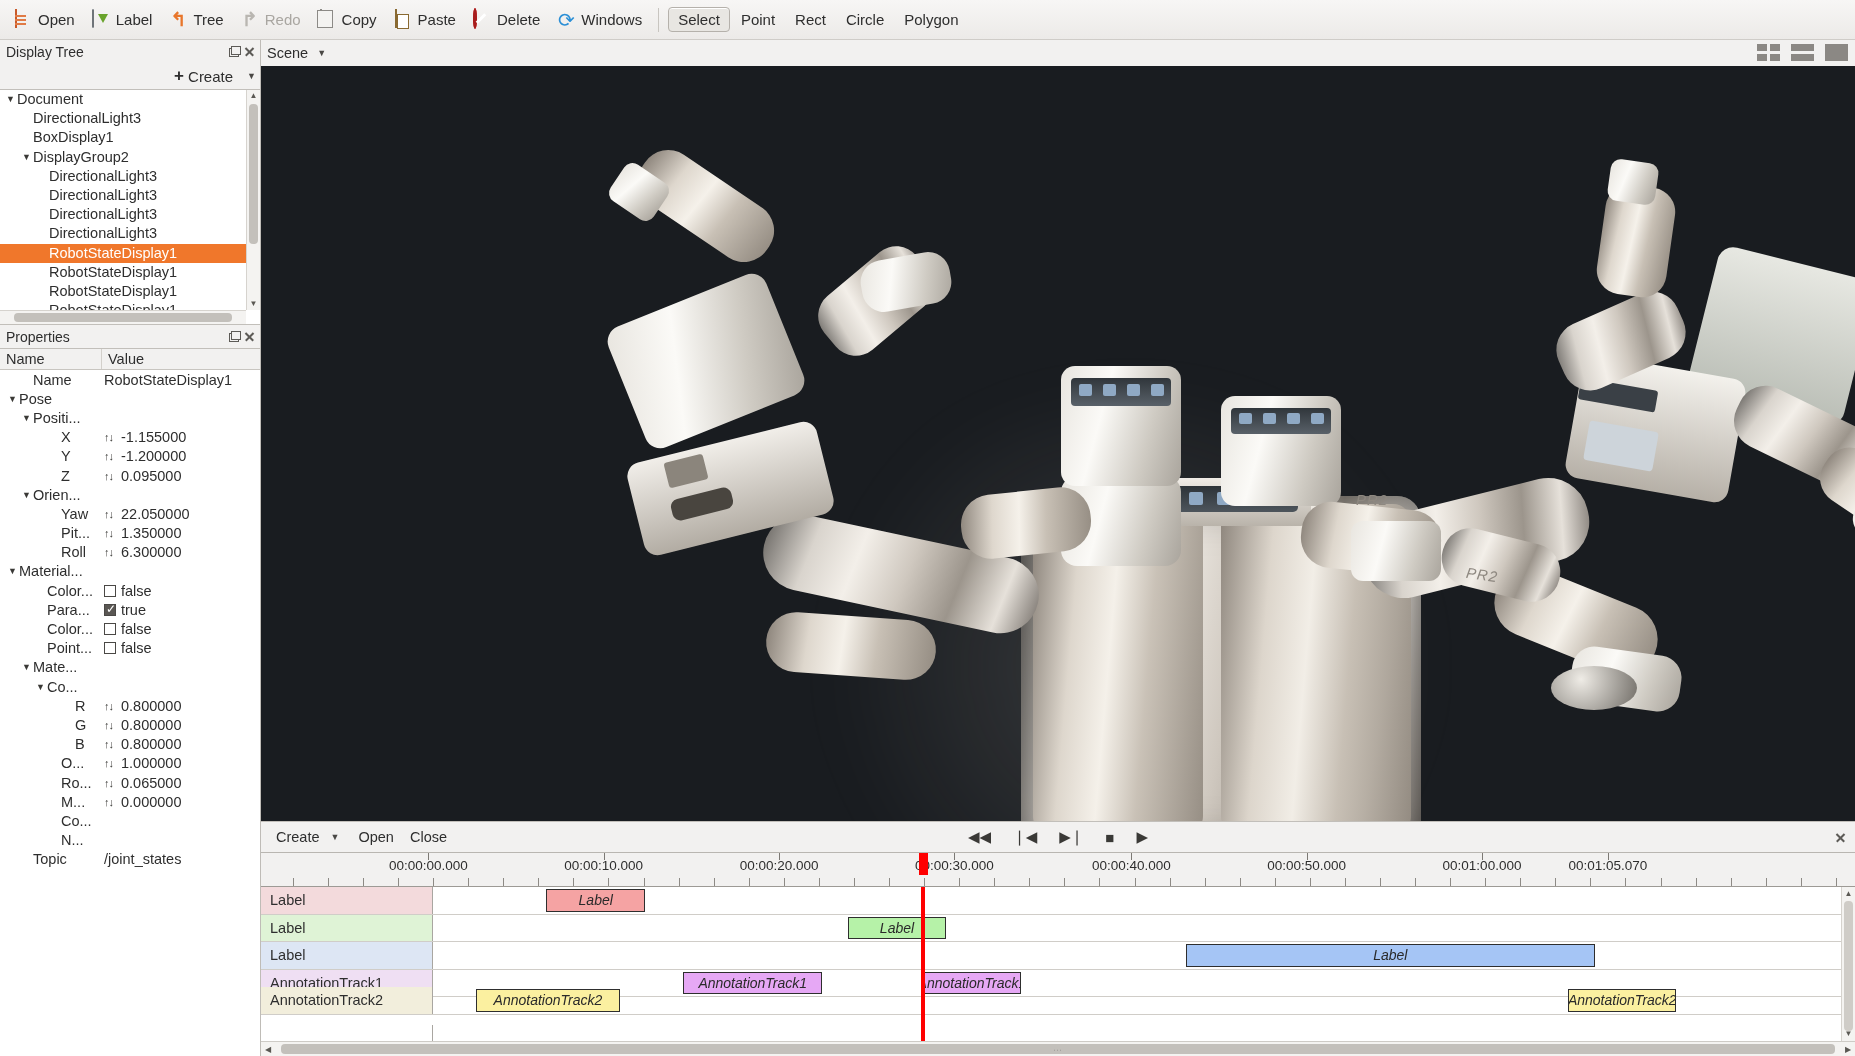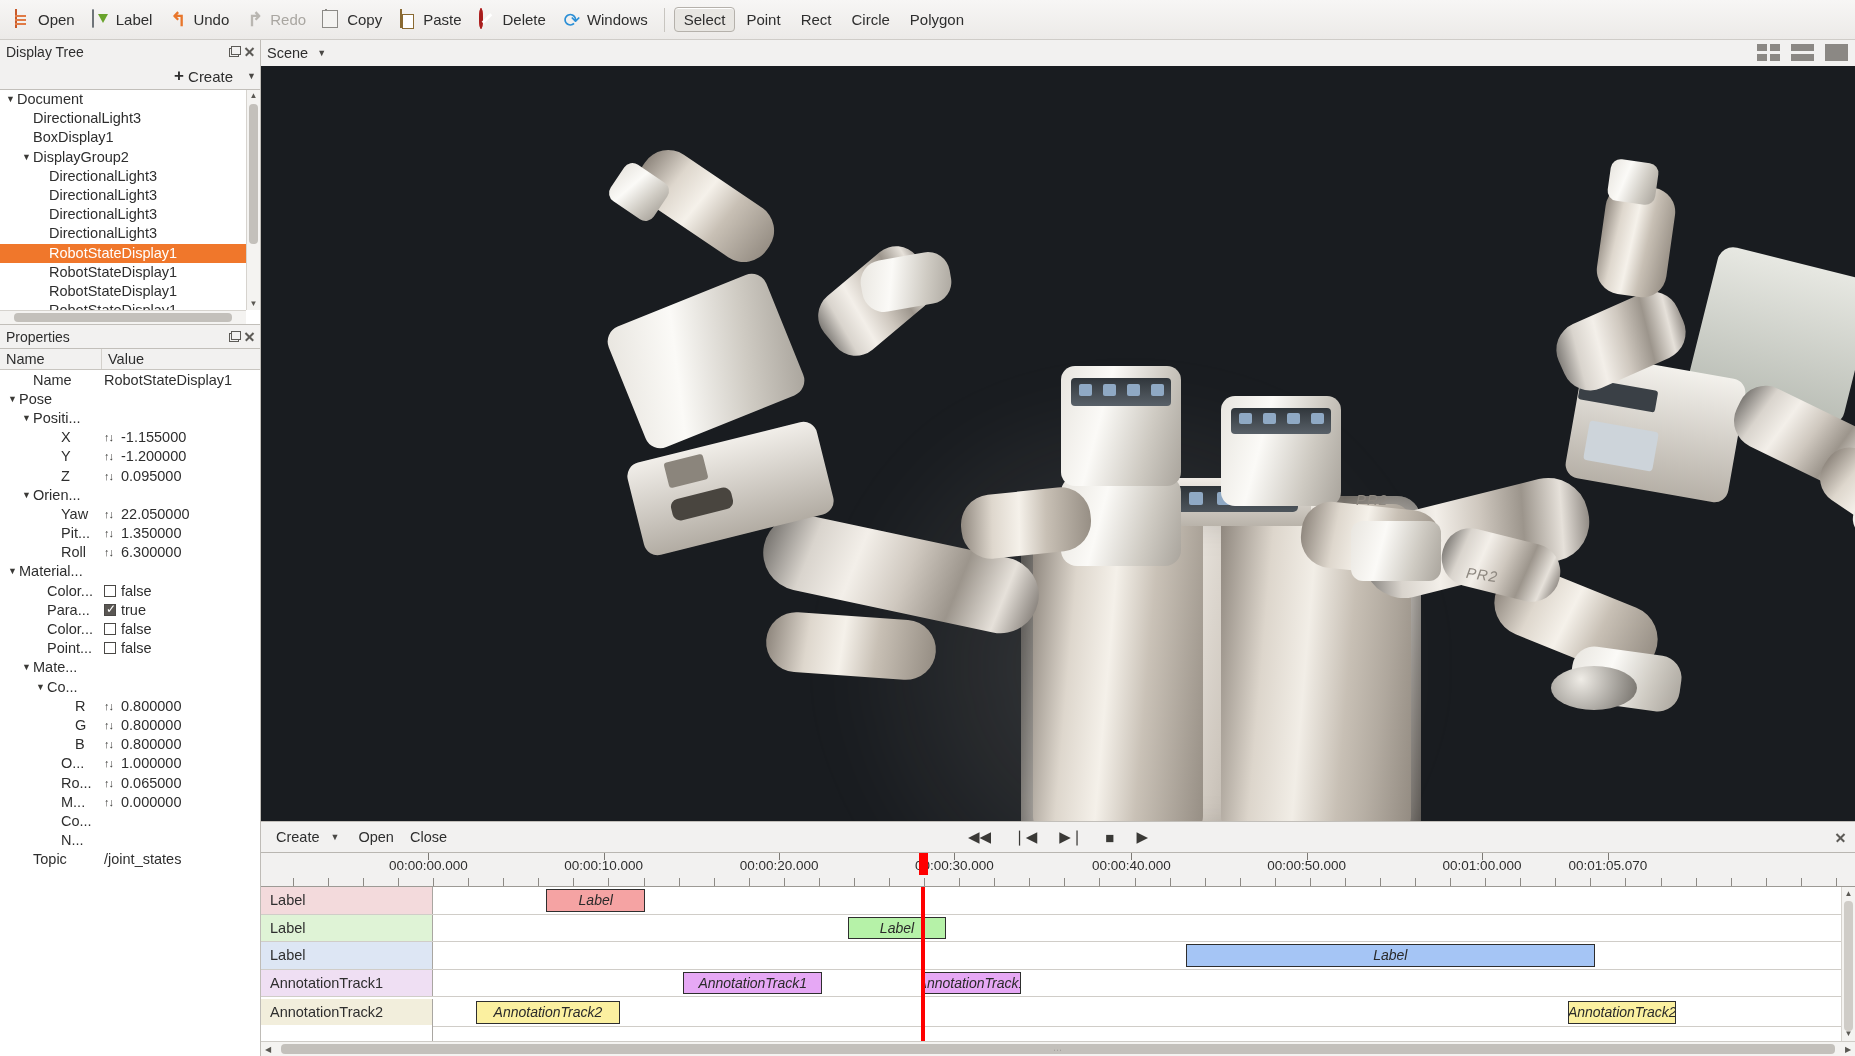--- a/index.html
+++ b/index.html
@@ -159,21 +159,21 @@
     <div class="tbtn">
         <span class="ic"><span class="ic-doc"></span></span>
         <span>Open</span>
       </div>
     <div class="tbtn">
         <span class="ic"><span class="ic-save"></span></span>
         <span>Label</span>
       </div>
     <div class="tbtn">
         <span class="ic ic-undo">↰</span>
-        <span>Undo</span>
+        <span>Tree</span>
       </div>
     <div class="tbtn disabled">
         <span class="ic ic-redo">↱</span>
         <span>Redo</span>
       </div>
     <div class="tbtn">
         <span class="ic"><span class="ic-copy"></span></span>
         <span>Copy</span>
       </div>
     <div class="tbtn">
@@ -752,21 +752,21 @@
                 <div class="trkname" style="background: rgb(239, 223, 243);">
                   <span>AnnotationTrack1</span>
                 </div>
                 <div class="clip" style="left: 26.5%; width: 8.7%; top: 2px; bottom: 2px; background: rgb(230, 168, 245);">
                   <span>AnnotationTrack1</span>
                 </div>
                 <div class="clip" style="left: 41.5%; width: 6.2%; top: 2px; bottom: 2px; background: rgb(230, 168, 245);">
                   <span>AnnotationTrack1</span>
                 </div>
               </div>
-              <div class="trk" style="top: 112px; height: 27.5px;">
+              <div class="trk" style="top: 100px; height: 27.5px;">
                 <div class="trkname" style="background: rgb(242, 238, 220);">
                   <span>AnnotationTrack2</span>
                 </div>
                 <div class="clip" style="left: 13.5%; width: 9%; top: 2px; bottom: 2px; background: rgb(251, 240, 160);">
                   <span>AnnotationTrack2</span>
                 </div>
                 <div class="clip" style="left: 82%; width: 6.8%; top: 2px; bottom: 2px; background: rgb(251, 240, 160);">
                   <span>AnnotationTrack2</span>
                 </div>
               </div>

